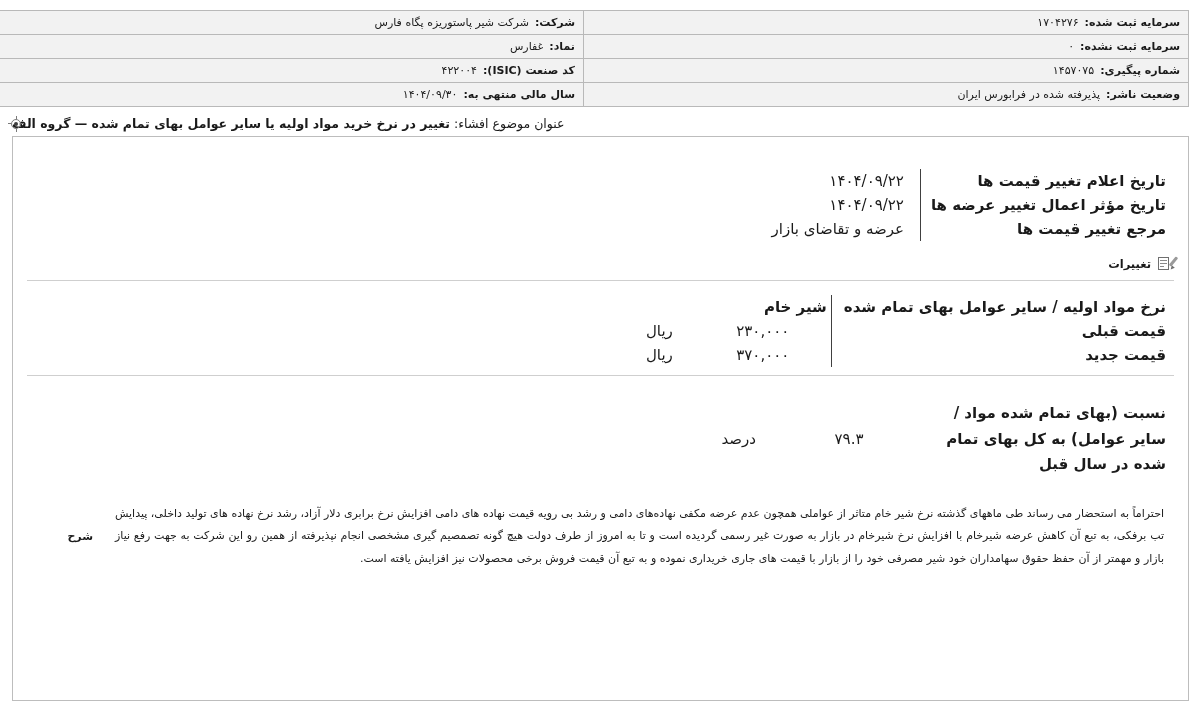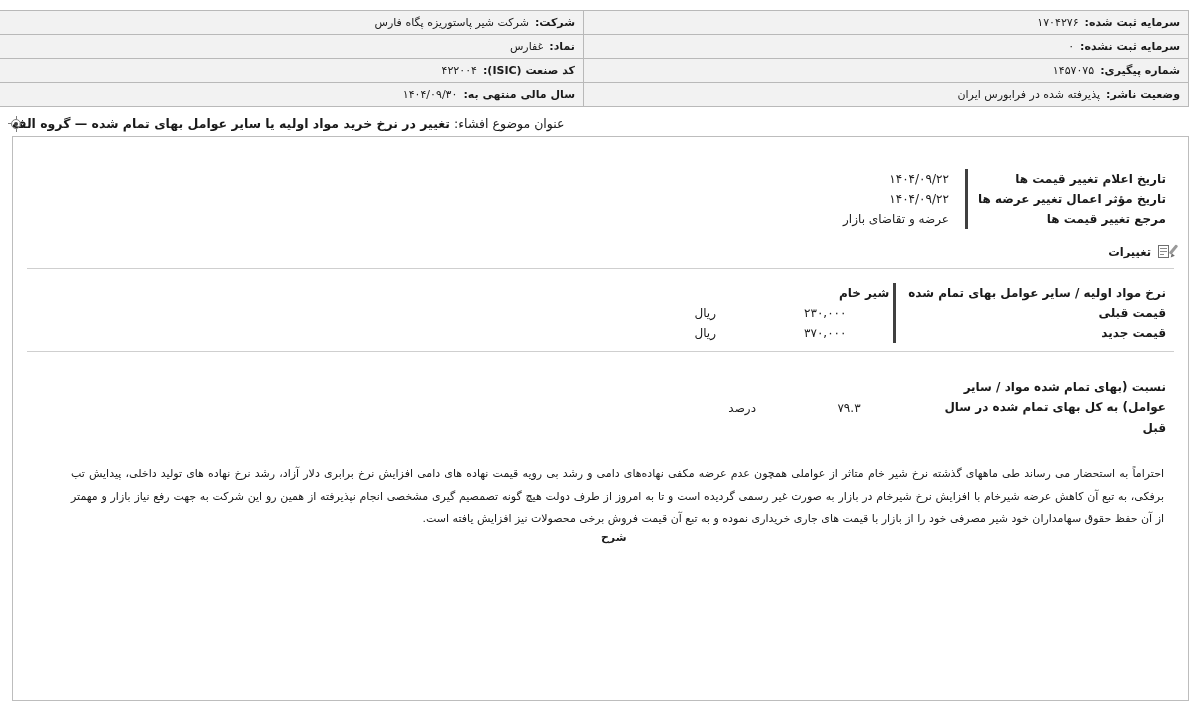--- a/index.html
+++ b/index.html
@@ -122,28 +122,28 @@
   
   .lv-block {
     display: table;
     border-collapse: collapse;
     margin: 0 0 0 auto;
   }
   .lv-row { display: table-row; }
   .lv-label, .lv-value, .lv-unit {
     display: table-cell;
     vertical-align: middle;
-    font-size: 12px;
+    font-size: 15px;
     padding: 3px 8px;
   }
   .lv-label {
     font-weight: bold;
     text-align: right;
     white-space: nowrap;
-    border-left: 3px solid #404040;
+    border-left: 1px solid #404040;
   }
   .lv-value {
     text-align: center;
     min-width: 130px;
     white-space: nowrap;
     direction: ltr;
   }
   .lv-unit {
     text-align: right;
     min-width: 70px;
@@ -219,21 +219,21 @@
     margin: 8px 0 0 0;
   }
 
   
   .block-prices {
     margin-top: 14px;
     margin-left: 200px;
   }
   .block-prices .lv-label { padding-left: 12px; margin-top: 10px; }
   .block-prices .lv-value { min-width: 120px; }
-  .block-prices .lv-unit  { min-width: 60px; text-align: center; padding-right: 22px;}
+  .block-prices .lv-unit  { min-width: 60px; text-align: right; padding-right: 22px;}
   .block-prices .hdr .lv-label,
   .block-prices .hdr .lv-value { font-weight: bold; }
   .block-prices .hdr .lv-value { text-align: right; padding-right: 4px; direction: rtl;}
 
   
   .block-amounts {
     margin-top: 22px;
     margin-left: 230px;
   }
   .block-amounts .lv-label {
@@ -244,21 +244,21 @@
     border-left: none;
     text-align: right;
     padding-left: 14px;
   }
   .block-amounts .lv-value { min-width: 130px; }
   .block-amounts .lv-unit { min-width: 90px; text-align: right; padding-right: 20px; }
 
   
   .desc-wrap {
     display: flex;
-    flex-direction: column;
+    flex-direction: row;
     align-items: center;
     margin-top: 22px;
     padding: 0 10px 0 26px;
   }
   .desc-label {
     font-weight: bold;
     font-size: 11px;
     width: 40px;
     flex: 0 0 auto;
     text-align: right;

